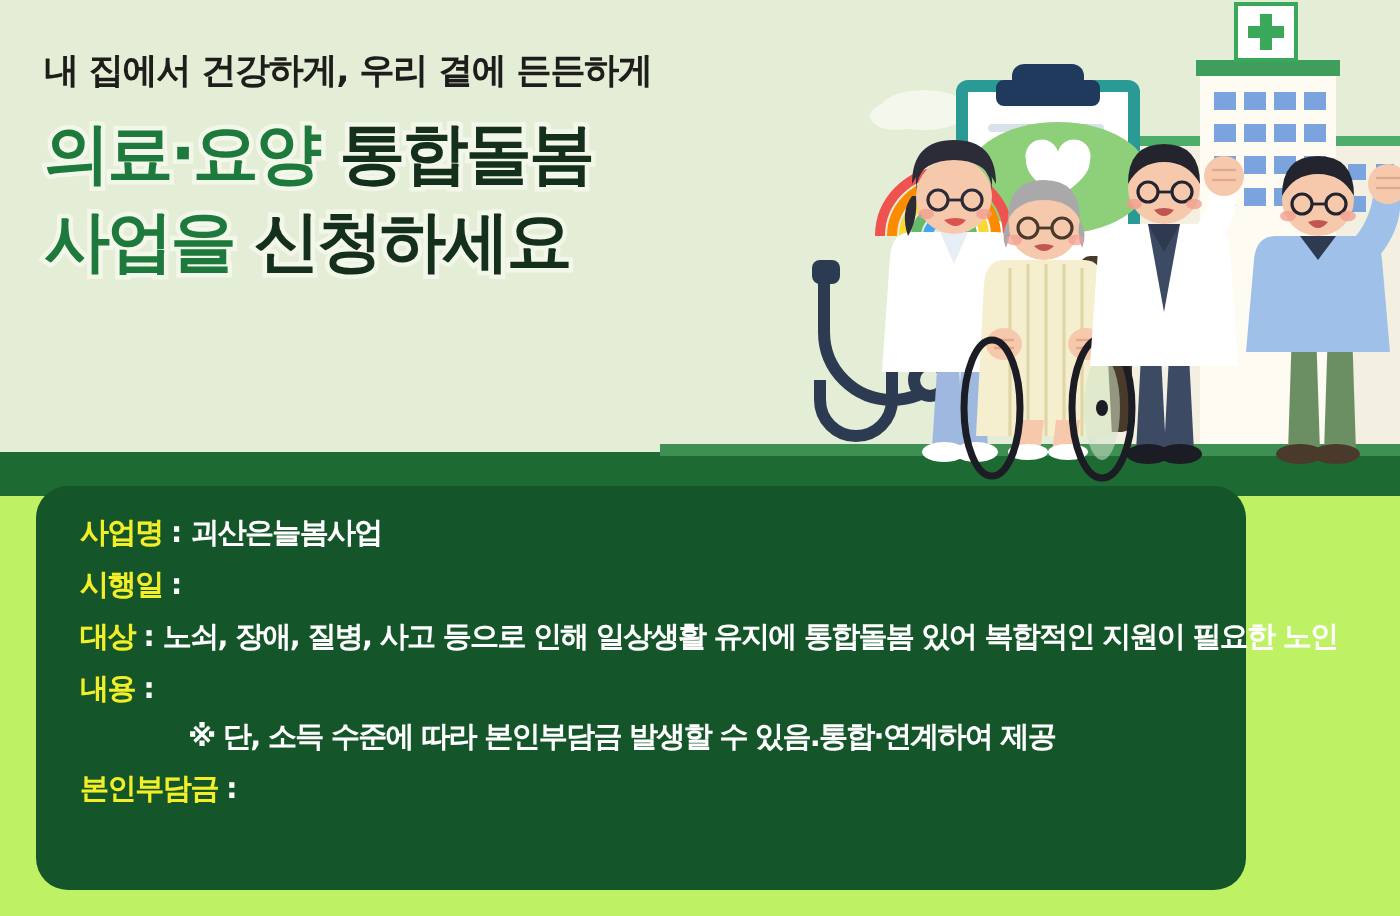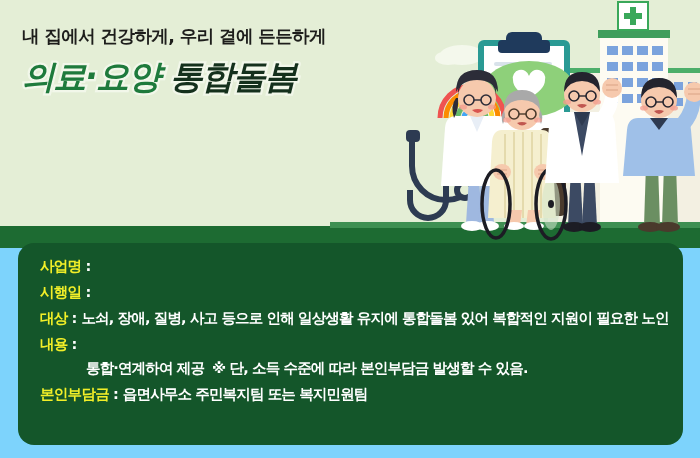--- a/index.html
+++ b/index.html
@@ -14,21 +14,21 @@
   body {
     font-family: "DejaVu Sans", "Liberation Sans", sans-serif;
     background: #ffffff;
   }
 
   
   #banner {
     position: relative;
     width: 700px;
     height: 458px;
-    background: #7dd3fc;
+    background: #bef264;
     overflow: hidden;
   }
 
   
   .headline-wrap {
     position: absolute;
     left: 22px;
     top: 26px;
     width: 400px;
     z-index: 40;
@@ -46,40 +46,40 @@
   .title-line {
     font-size: 33px;
     font-weight: 900;
     letter-spacing: -1.4px;
     line-height: 1.28;
     white-space: nowrap;
     margin-top: 2px;
     -webkit-text-stroke: 4.5px #f2f7ea;
     paint-order: stroke fill;
   }
-  .title-line.l1 { margin-top: 9px; font-style: italic; }
+  .title-line.l1 { margin-top: 9px; }
 
   .t-green { color: #1e7a3c; }
   .t-dark  { color: #14301c; }
 
   
   .art {
     position: absolute;
     left: 0; top: 0;
     width: 700px; height: 248px;
     z-index: 10;
   }
   .art svg { display: block; }
 
   
   .info-panel {
     position: absolute;
     left: 18px;
     top: 243px;
-    width: 665px;
+    width: 605px;
     height: 202px;
     background: #14562a;
     border-radius: 16px;
     z-index: 50;
     padding: 14px 0 0 0;
   }
 
   .info-row {
     display: flex;
     align-items: baseline;
@@ -340,51 +340,52 @@
             <path d="M688 94 h12"></path>
         </g>
       </g>
 
     </svg>
   </div>
 
   <div class="headline-wrap">
     <div class="eyebrow">내 집에서 건강하게, 우리 곁에 든든하게</div>
     <div class="title-line l1"><span class="t-green">의료·요양</span> <span class="t-dark">통합돌봄</span></div>
+    <div class="title-line l2"><span class="t-green">사업을</span> <span class="t-dark">신청하세요</span></div>
   </div>
 
   <div class="info-panel">
 
     <div class="info-row">
       <span class="info-label">사업명</span>
       <span class="info-sep">:</span>
+      <span class="info-value">괴산은늘봄사업</span>
     </div>
 
     <div class="info-row">
       <span class="info-label">시행일</span>
       <span class="info-sep">:</span>
     </div>
 
     <div class="info-row">
       <span class="info-label">대상</span>
       <span class="info-sep">:</span>
       <span class="info-value">노쇠, 장애, 질병, 사고 등으로 인해 일상생활 유지에 통합돌봄 있어 복합적인 지원이 필요한 노인</span>
     </div>
 
     <div class="info-row">
       <span class="info-label">내용</span>
       <span class="info-sep">:</span>
     </div>
 
     <div class="info-row cont">
+      <span class="info-value note-mark">※ 단, 소득 수준에 따라 본인부담금 발생할 수 있음.</span>
       <span class="info-value">통합·연계하여 제공</span>
-      <span class="info-value note-mark">※ 단, 소득 수준에 따라 본인부담금 발생할 수 있음.</span>
     </div>
 
     <div class="info-row">
       <span class="info-label">본인부담금</span>
       <span class="info-sep">:</span>
-      <span class="info-value">읍면사무소 주민복지팀 또는 복지민원팀</span>
     </div>
 
   </div>
 
 </div>
 
 </body></html>

